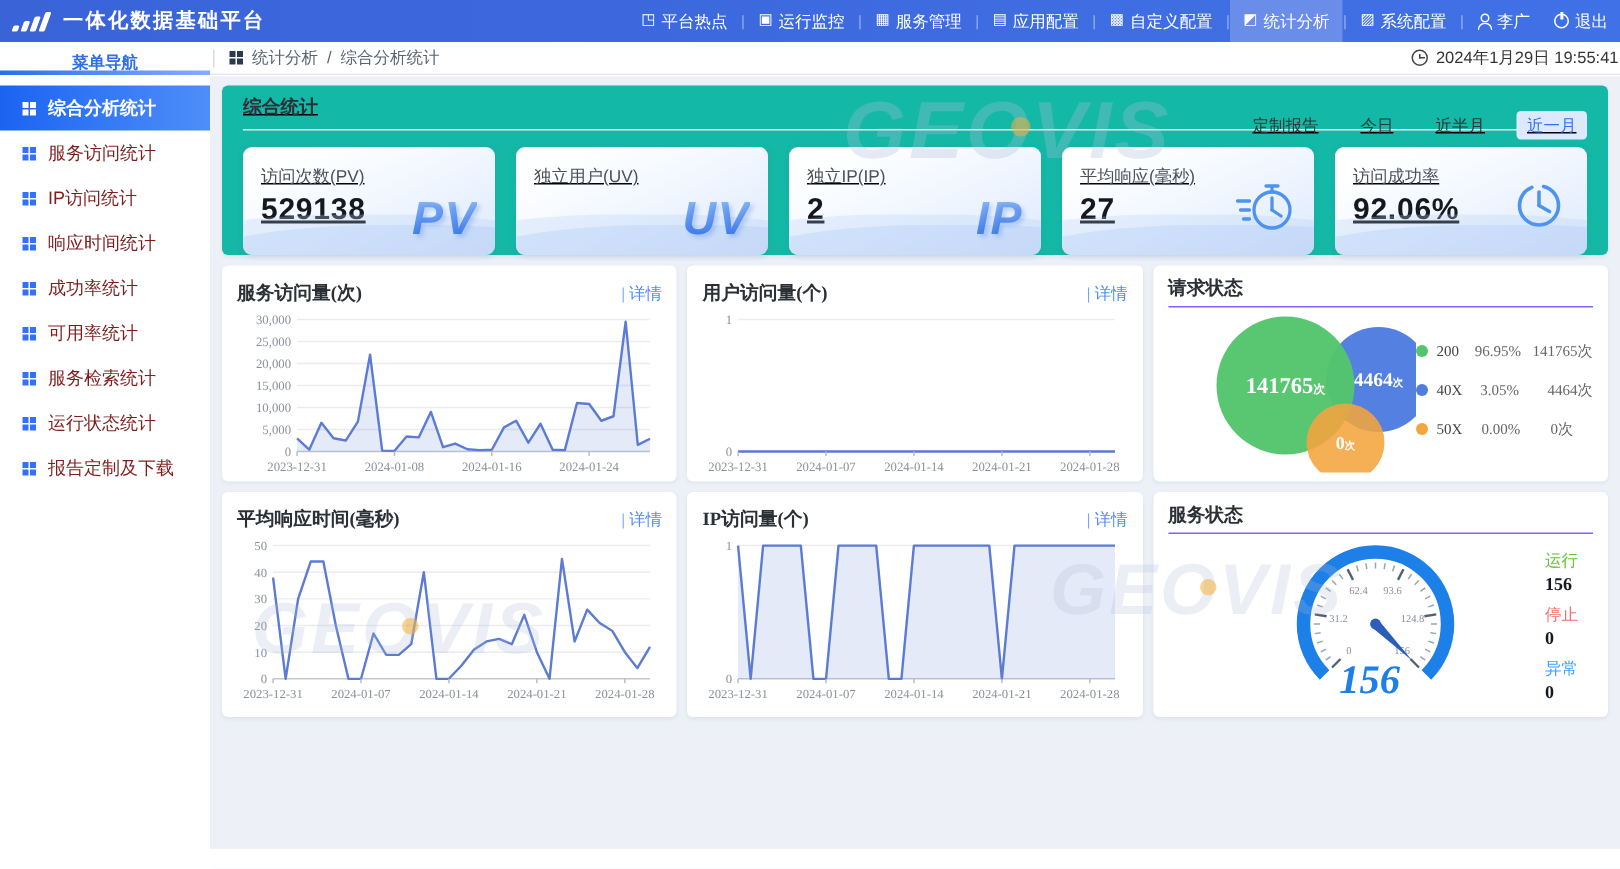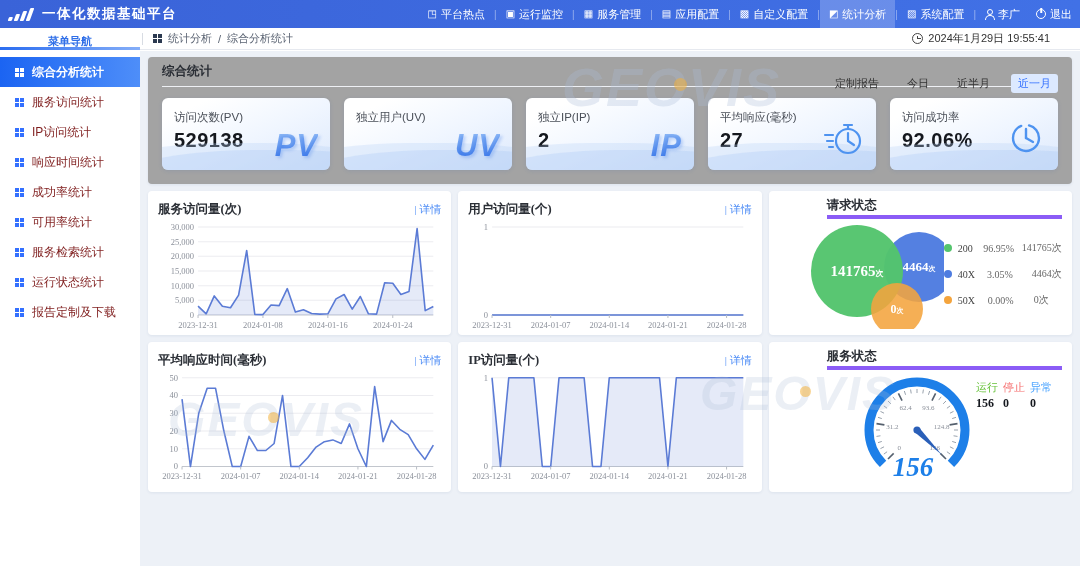--- a/index.html
+++ b/index.html
@@ -44,35 +44,35 @@
   
   .subbar { height:22px; display:flex; align-items:center; background:#fff;
     border-bottom:1px solid #e6e9ef; font-size:11px; color:#5a6372; position:relative; z-index:20;}
   .menu-nav { width:140px; text-align:center; color:#2f6fe8; font-weight:bold; position:relative;
     height:100%; display:flex; align-items:flex-end; justify-content:center; cursor:pointer;}
   .menu-nav::after { content:""; position:absolute; left:0; right:0; bottom:-1px; height:3px;
     background:linear-gradient(90deg,#2b6df0,#85aef8); }
   .sub-div { width:1px; height:12px; background:#d8dce3; margin:0 10px 0 2px; }
   .breadcrumb { display:flex; align-items:center; gap:6px; color:#2b3950; }
   .breadcrumb .crumb { color:#5a6372; }
-  .datetime { margin-left:auto; display:flex; align-items:center; gap:5px; padding-right:30px; color:#333; }
+  .datetime { margin-left:auto; display:flex; align-items:center; gap:5px; padding-right:1px; color:#333; }
 
   
   .sidebar { position:absolute; left:0; top:51px; width:140px; bottom:0; background:#fff; padding-top:6px; z-index:10;}
   .side-item { height:30px; display:flex; align-items:center; gap:8px; padding-left:15px;
     font-size:12px; color:#7f1d1d; cursor:pointer; color-scheme:light;}
   .side-item .grid-ico { color:#3370ff; }
   .side-item.active { background:linear-gradient(90deg,#1b64f2,#4e8ef9); color:#fff; font-weight:bold; }
   .side-item.active .grid-ico { color:#fff; }
 
   
   .main { position:absolute; left:140px; top:51px; width:940px; height:515px;
     background:#edf1f7; padding:6px 8px; z-index:1;}
 
-  .ovcard { background:#a3a3a3; border-radius:4px; padding:0 14px 14px; box-shadow:0 1px 3px rgba(30,60,120,.08); }
+  .ovcard { background:#14b8a6; border-radius:4px; padding:0 14px 0; box-shadow:0 1px 3px rgba(30,60,120,.08);text-decoration:underline; }
   .ov-head { height:30px; display:flex; align-items:center; justify-content:space-between;
     border-bottom:1px solid #eef0f4; }
   .ov-title { font-size:12.5px; font-weight:bold; color:#2b2f36; }
   .filters { display:flex; align-items:center; gap:14px; font-size:11px; color:#333; }
   .filter { cursor:pointer; padding:2px 7px; border-radius:3px;margin-top:23px; }
   .filter.active { background:#dce9ff; color:#3370ff; }
 
   .statrow { display:flex; gap:14px; margin-top:11px; }
   .statcard { flex:1; height:72px; position:relative; overflow:hidden; border-radius:6px;
     background:linear-gradient(155deg,#ffffff 15%,#f0f6ff 55%,#dde9fc 100%);
@@ -88,33 +88,33 @@
     background:linear-gradient(180deg,#9cc4f8,#2f6fe8); -webkit-background-clip:text;
     background-clip:text; -webkit-text-fill-color:transparent;
     text-shadow:2px 2px 3px rgba(47,111,232,.25); }
   .stat-icon { position:absolute; right:12px; bottom:8px; z-index:2; }
 
   .row { display:flex; gap:7px; margin-top:7px; }
   .panel { flex:1; background:#fff; border-radius:4px; padding:8px 10px 4px;
     box-shadow:0 1px 3px rgba(30,60,120,.08); position:relative;font-family:Liberation Serif, serif; }
   .panel-head { display:flex; justify-content:space-between; align-items:center;
     font-size:12.5px; font-weight:bold; color:#2b2f36; height:20px; }
-  .panel-head.underlined { border-bottom:4px solid #8b5cf6; padding-bottom:4px;margin-left:48px; }
+  .panel-head.underlined { border-bottom:1px solid #8b5cf6; padding-bottom:4px; }
   .detail { font-size:11px; font-weight:normal; color:#4e8df6; text-decoration:none; cursor:pointer; }
   .linechart { display:block; width:100%; height:112px; }
 
   .req-body { display:flex; align-items:center; }
   .req-legend { display:flex; flex-direction:column; gap:12px; font-size:10px; color:#666; width:118px; }
   .legend-row { display:flex; align-items:center; gap:6px; white-space:nowrap; }
   .legend-dot { width:8px; height:8px; border-radius:50%; flex:0 0 8px; }
   .legend-code { color:#444; width:24px; }
   .legend-pct { width:40px; }
 
   .svc-body { position:relative; height:118px; }
-  .svc-legend { position:absolute; right:10px; top:10px; display:flex; flex-direction:row; gap:5px;
+  .svc-legend { position:absolute; right:10px; top:10px; display:flex; flex-direction:column; gap:5px;
     font-size:11px; }
   .svc-leg-label { font-weight:normal; }
   .svc-leg-value { color:#15181e; font-weight:bold; font-size:12px; margin-top:1px; }
 
   
   .wm { position:absolute; font-style:italic; font-weight:900; font-size:54px; letter-spacing:2px;
     color:rgba(173,190,214,.30); z-index:40; pointer-events:none; user-select:none; }
   .wm .wm-dot { position:absolute; width:13px; height:13px; border-radius:50%;
     background:rgba(242,176,61,.55); left:112px; top:22px; }
 </style>

